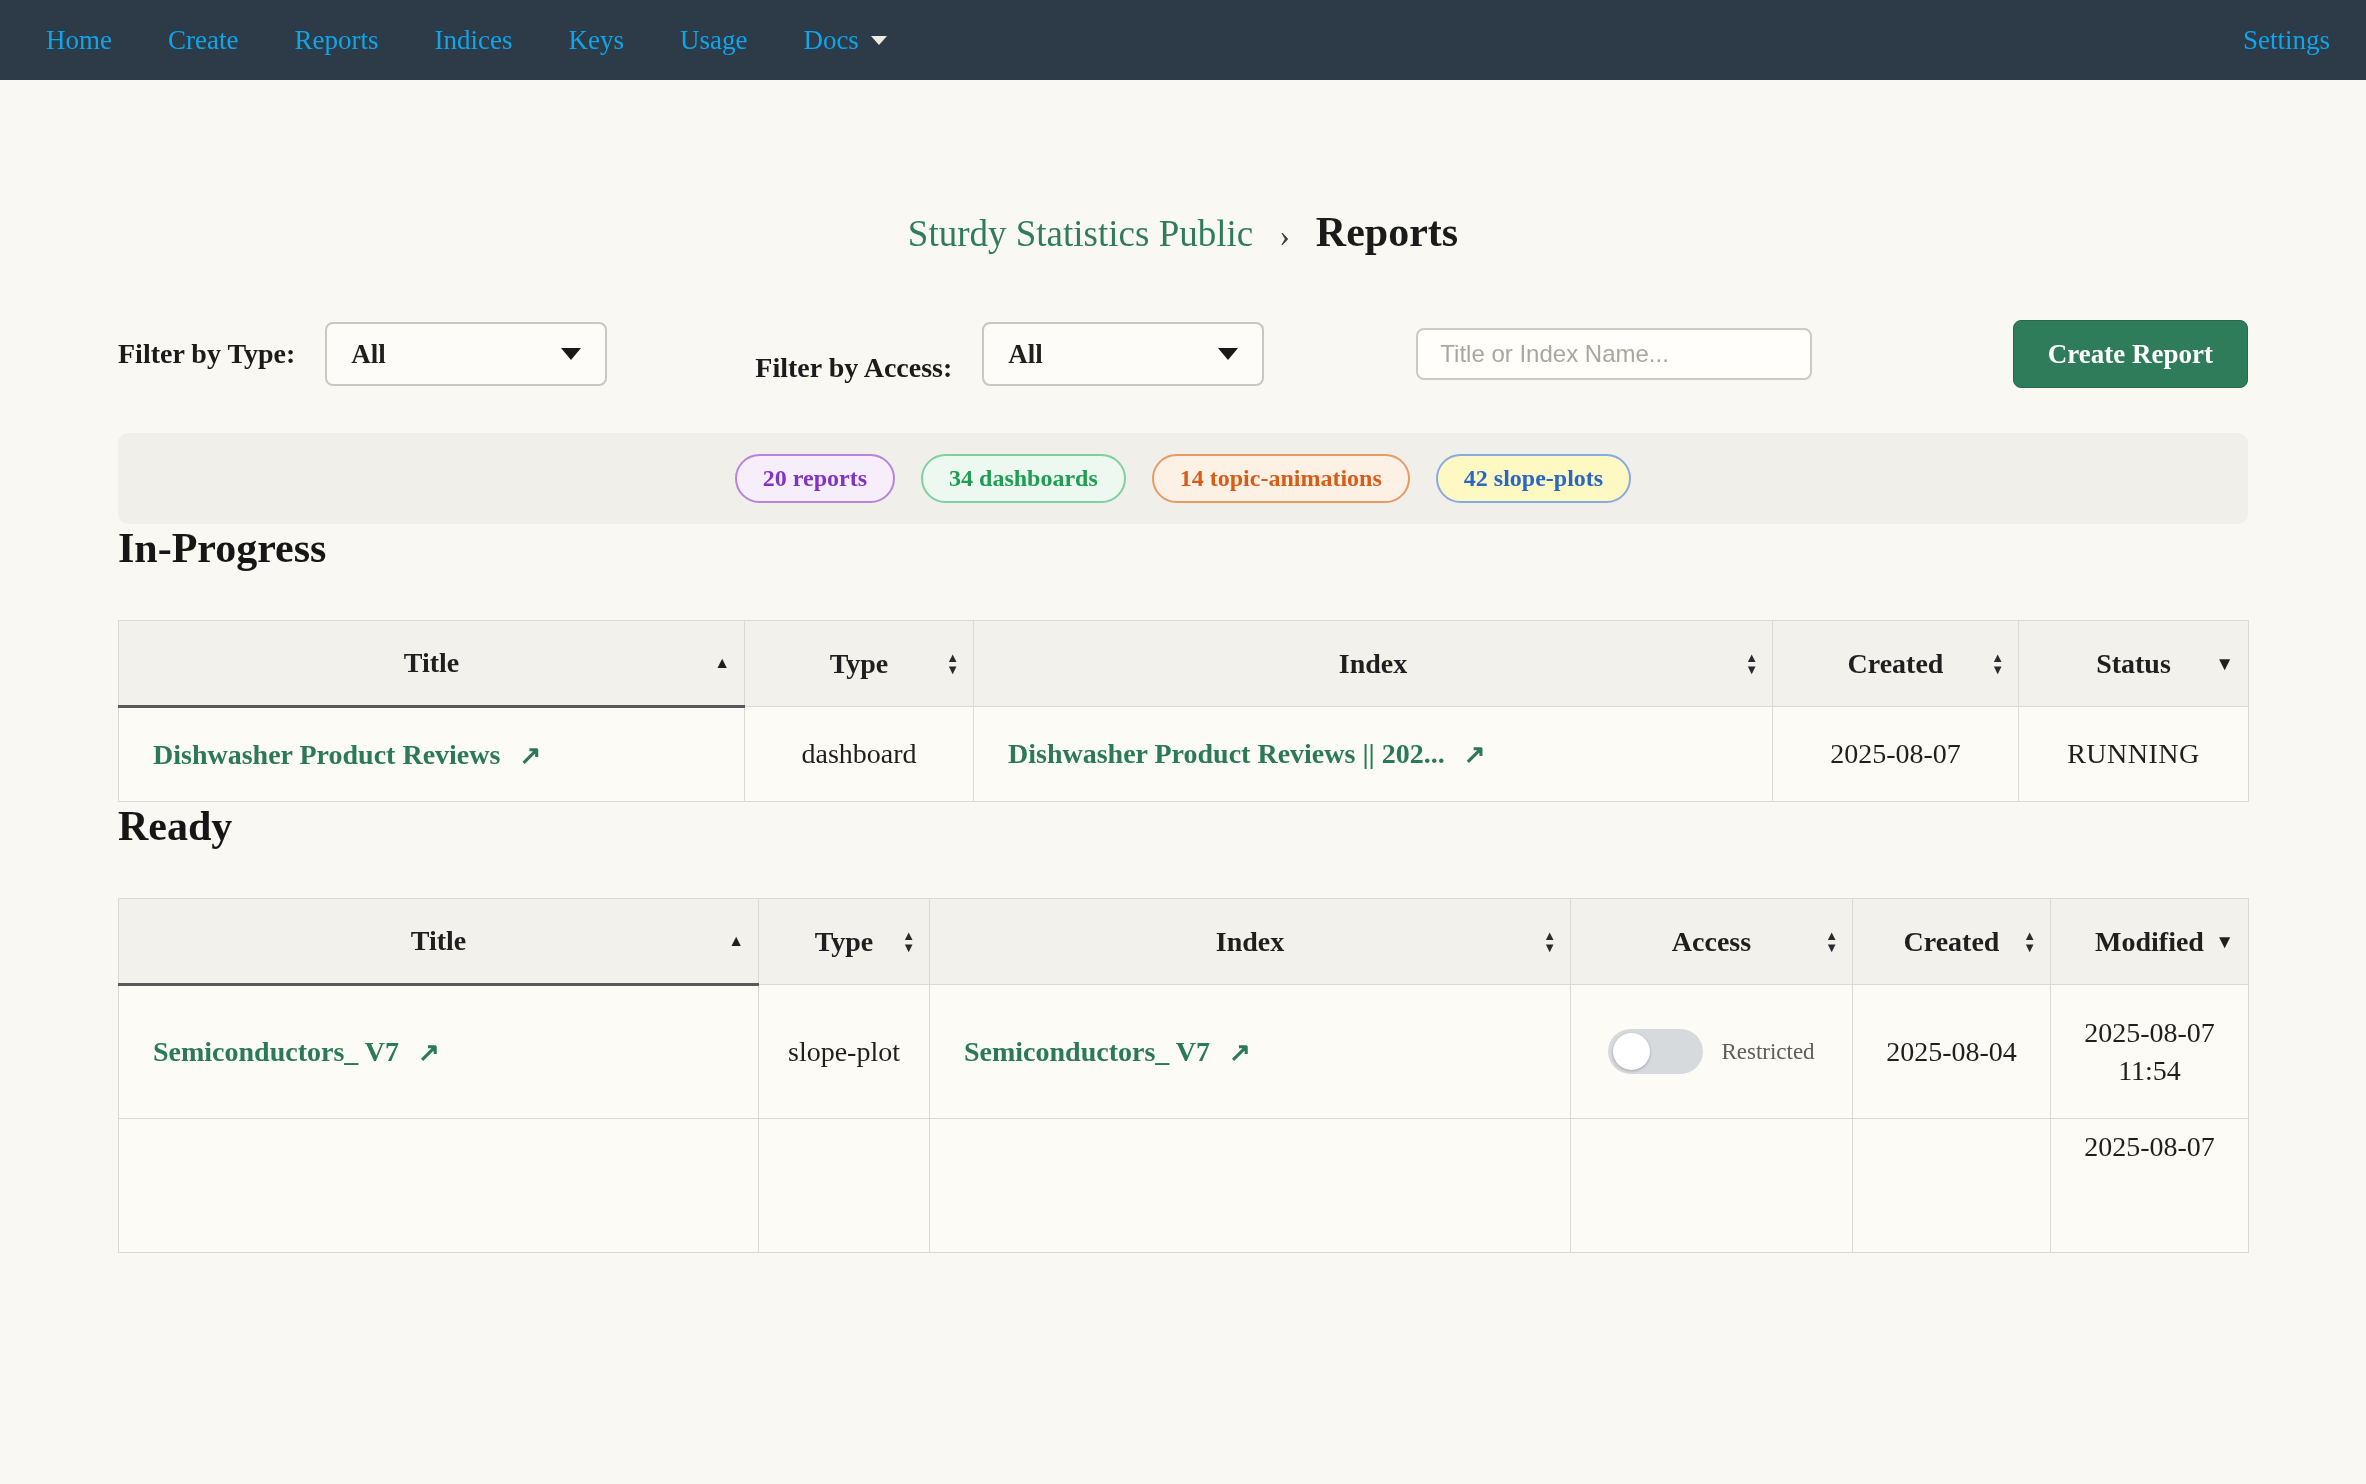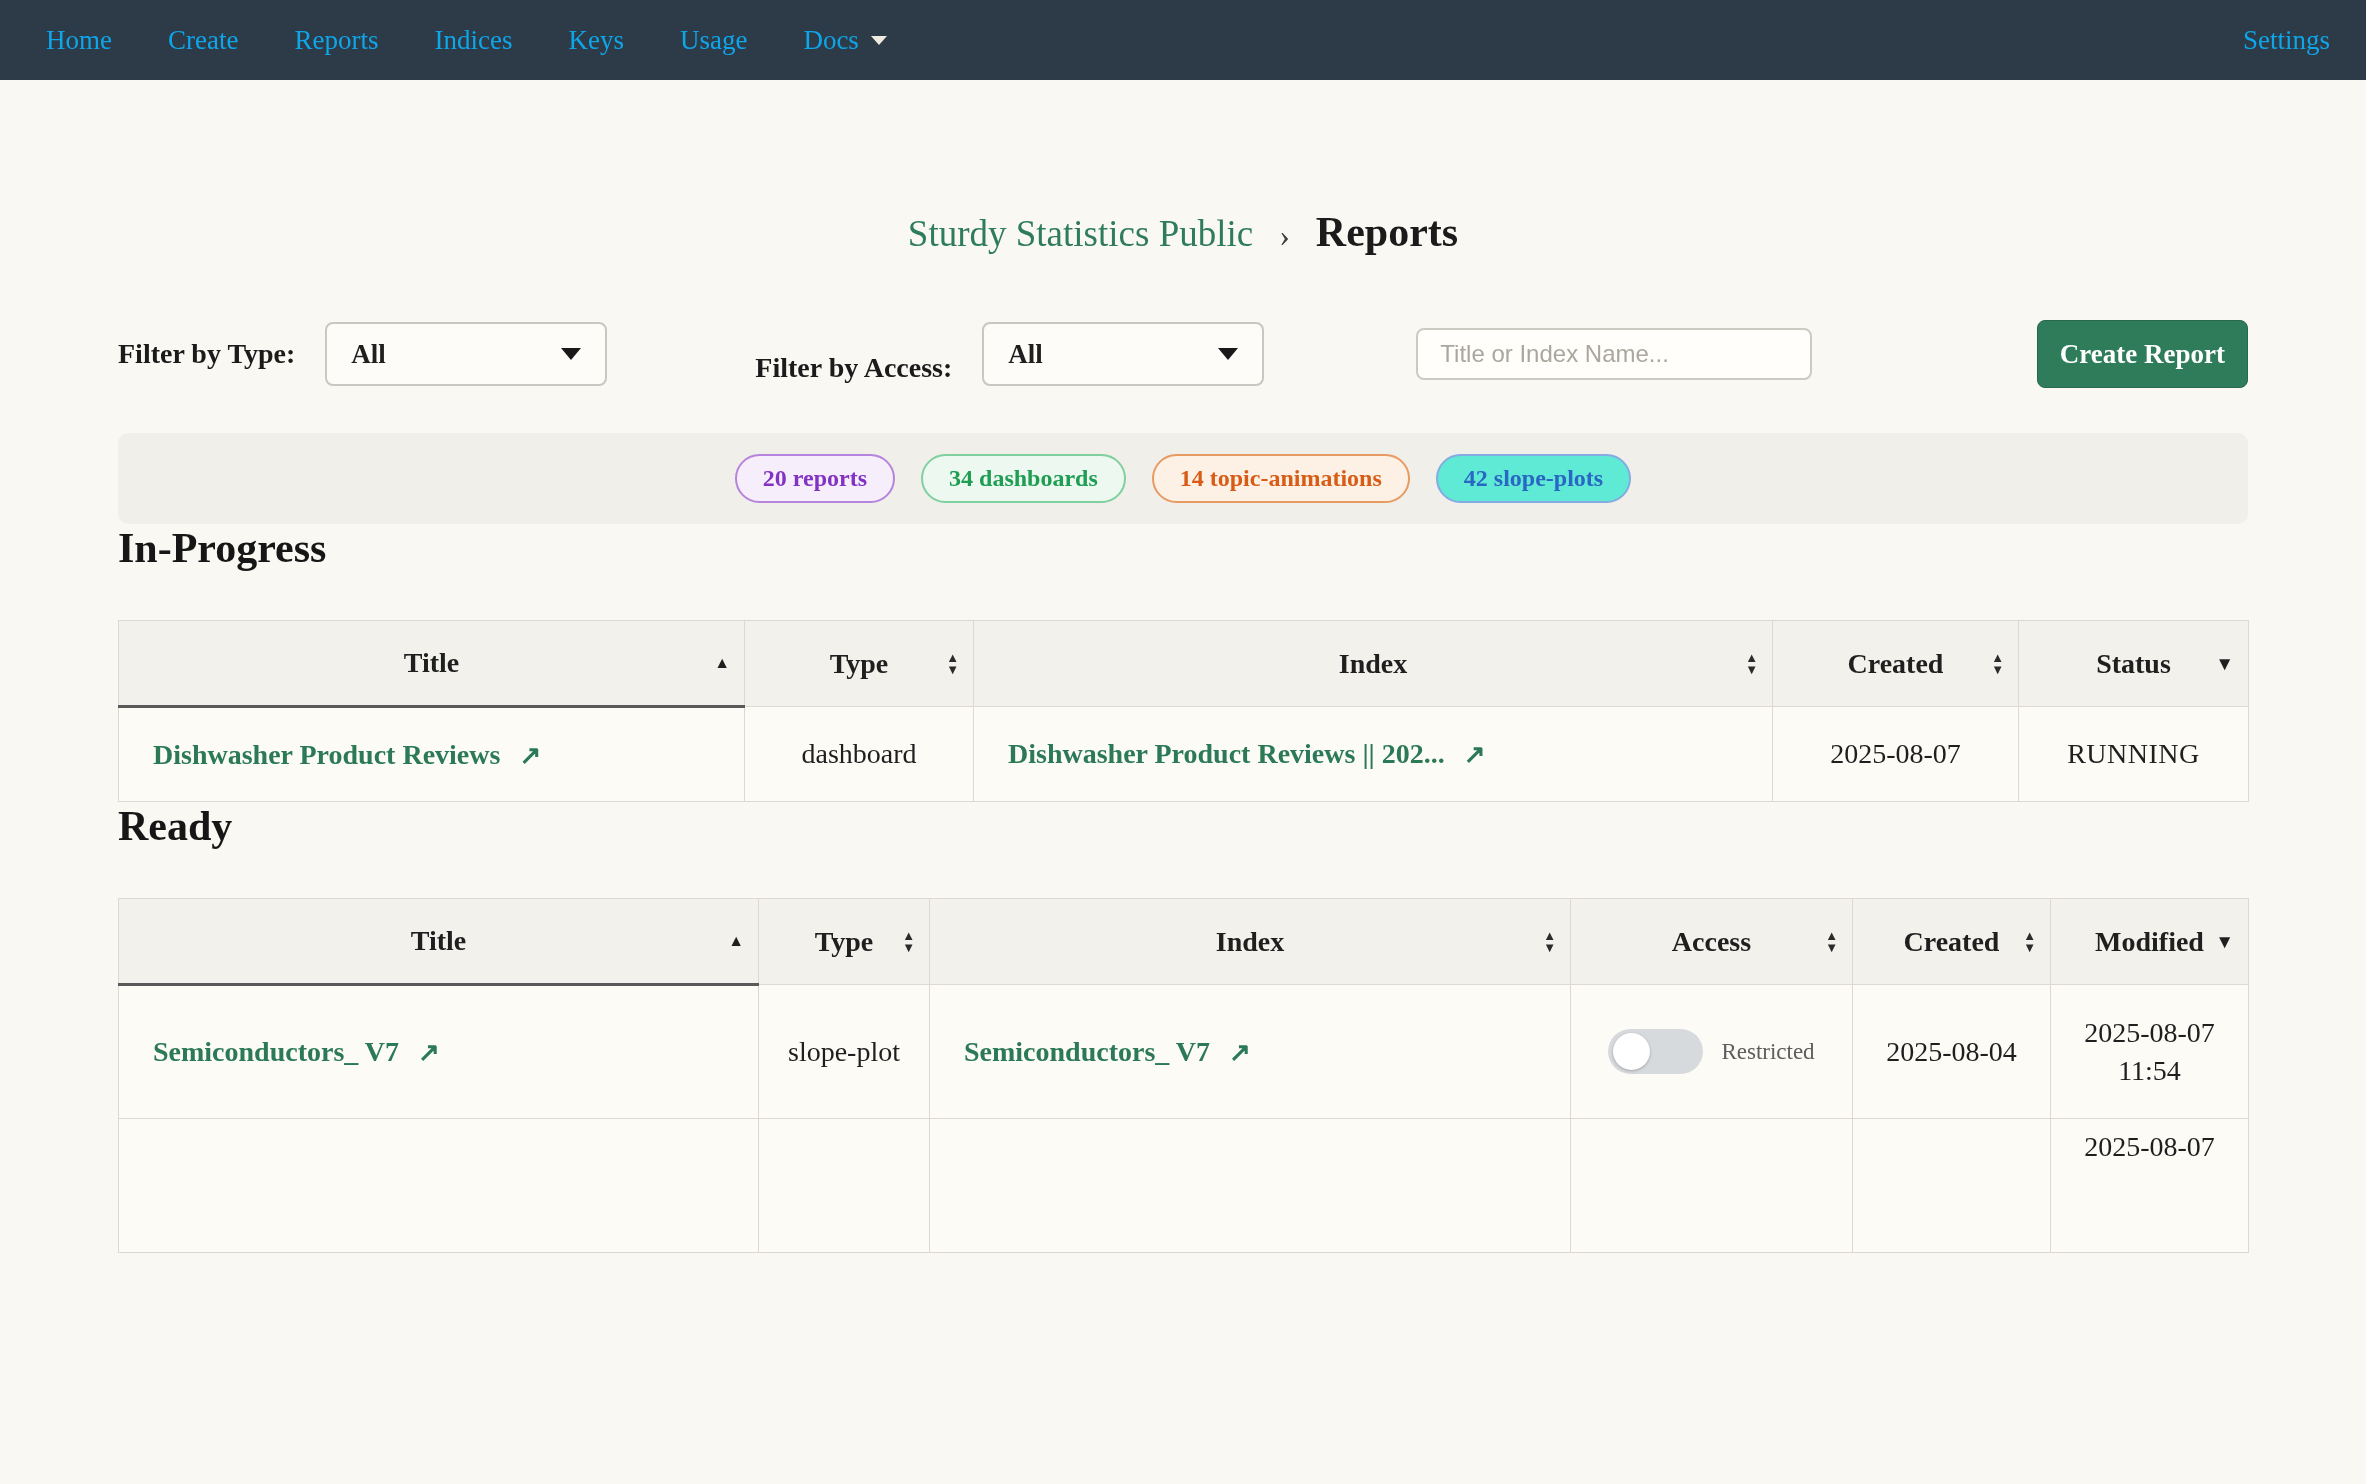--- a/index.html
+++ b/index.html
@@ -88,21 +88,21 @@
     padding: 0 22px;
     font-family: "Liberation Sans", sans-serif;
     font-size: 24px;
     color: #333;
     outline: none;
   }
   .search-input::placeholder { color: #aaa79f; }
   .create-btn {
     margin-left: auto;
     height: 68px;
-    padding: 0 22px;
+    padding: 0 34px;
     background: #2e7c59;
     border: 1px solid #27684b;
     border-radius: 8px;
     color: #ffffff;
     font-family: "Liberation Serif", serif;
     font-size: 27px;
     font-weight: 700;
     cursor: pointer;
   }
 
@@ -122,21 +122,21 @@
     font-weight: 700;
     padding: 9px 26px;
     border-radius: 999px;
     border: 2px solid;
     white-space: nowrap;
     cursor: pointer;
   }
   .badge.purple { color: #8233c4; border-color: #b684dd; background: #f6eefb; }
   .badge.green  { color: #1f9d52; border-color: #7fcf9f; background: #ecf8f0; }
   .badge.orange { color: #d85c15; border-color: #e89a63; background: #fdf1e6; }
-  .badge.blue   { color: #2a66c4; border-color: #86abe2; background: #5eead4; }
+  .badge.blue   { color: #2a66c4; border-color: #86abe2; background: #fef9c3; }
 
   
   .section-heading {
     font-size: 42px;
     font-weight: 700;
     color: #161616;
   }
 
   
   table {

